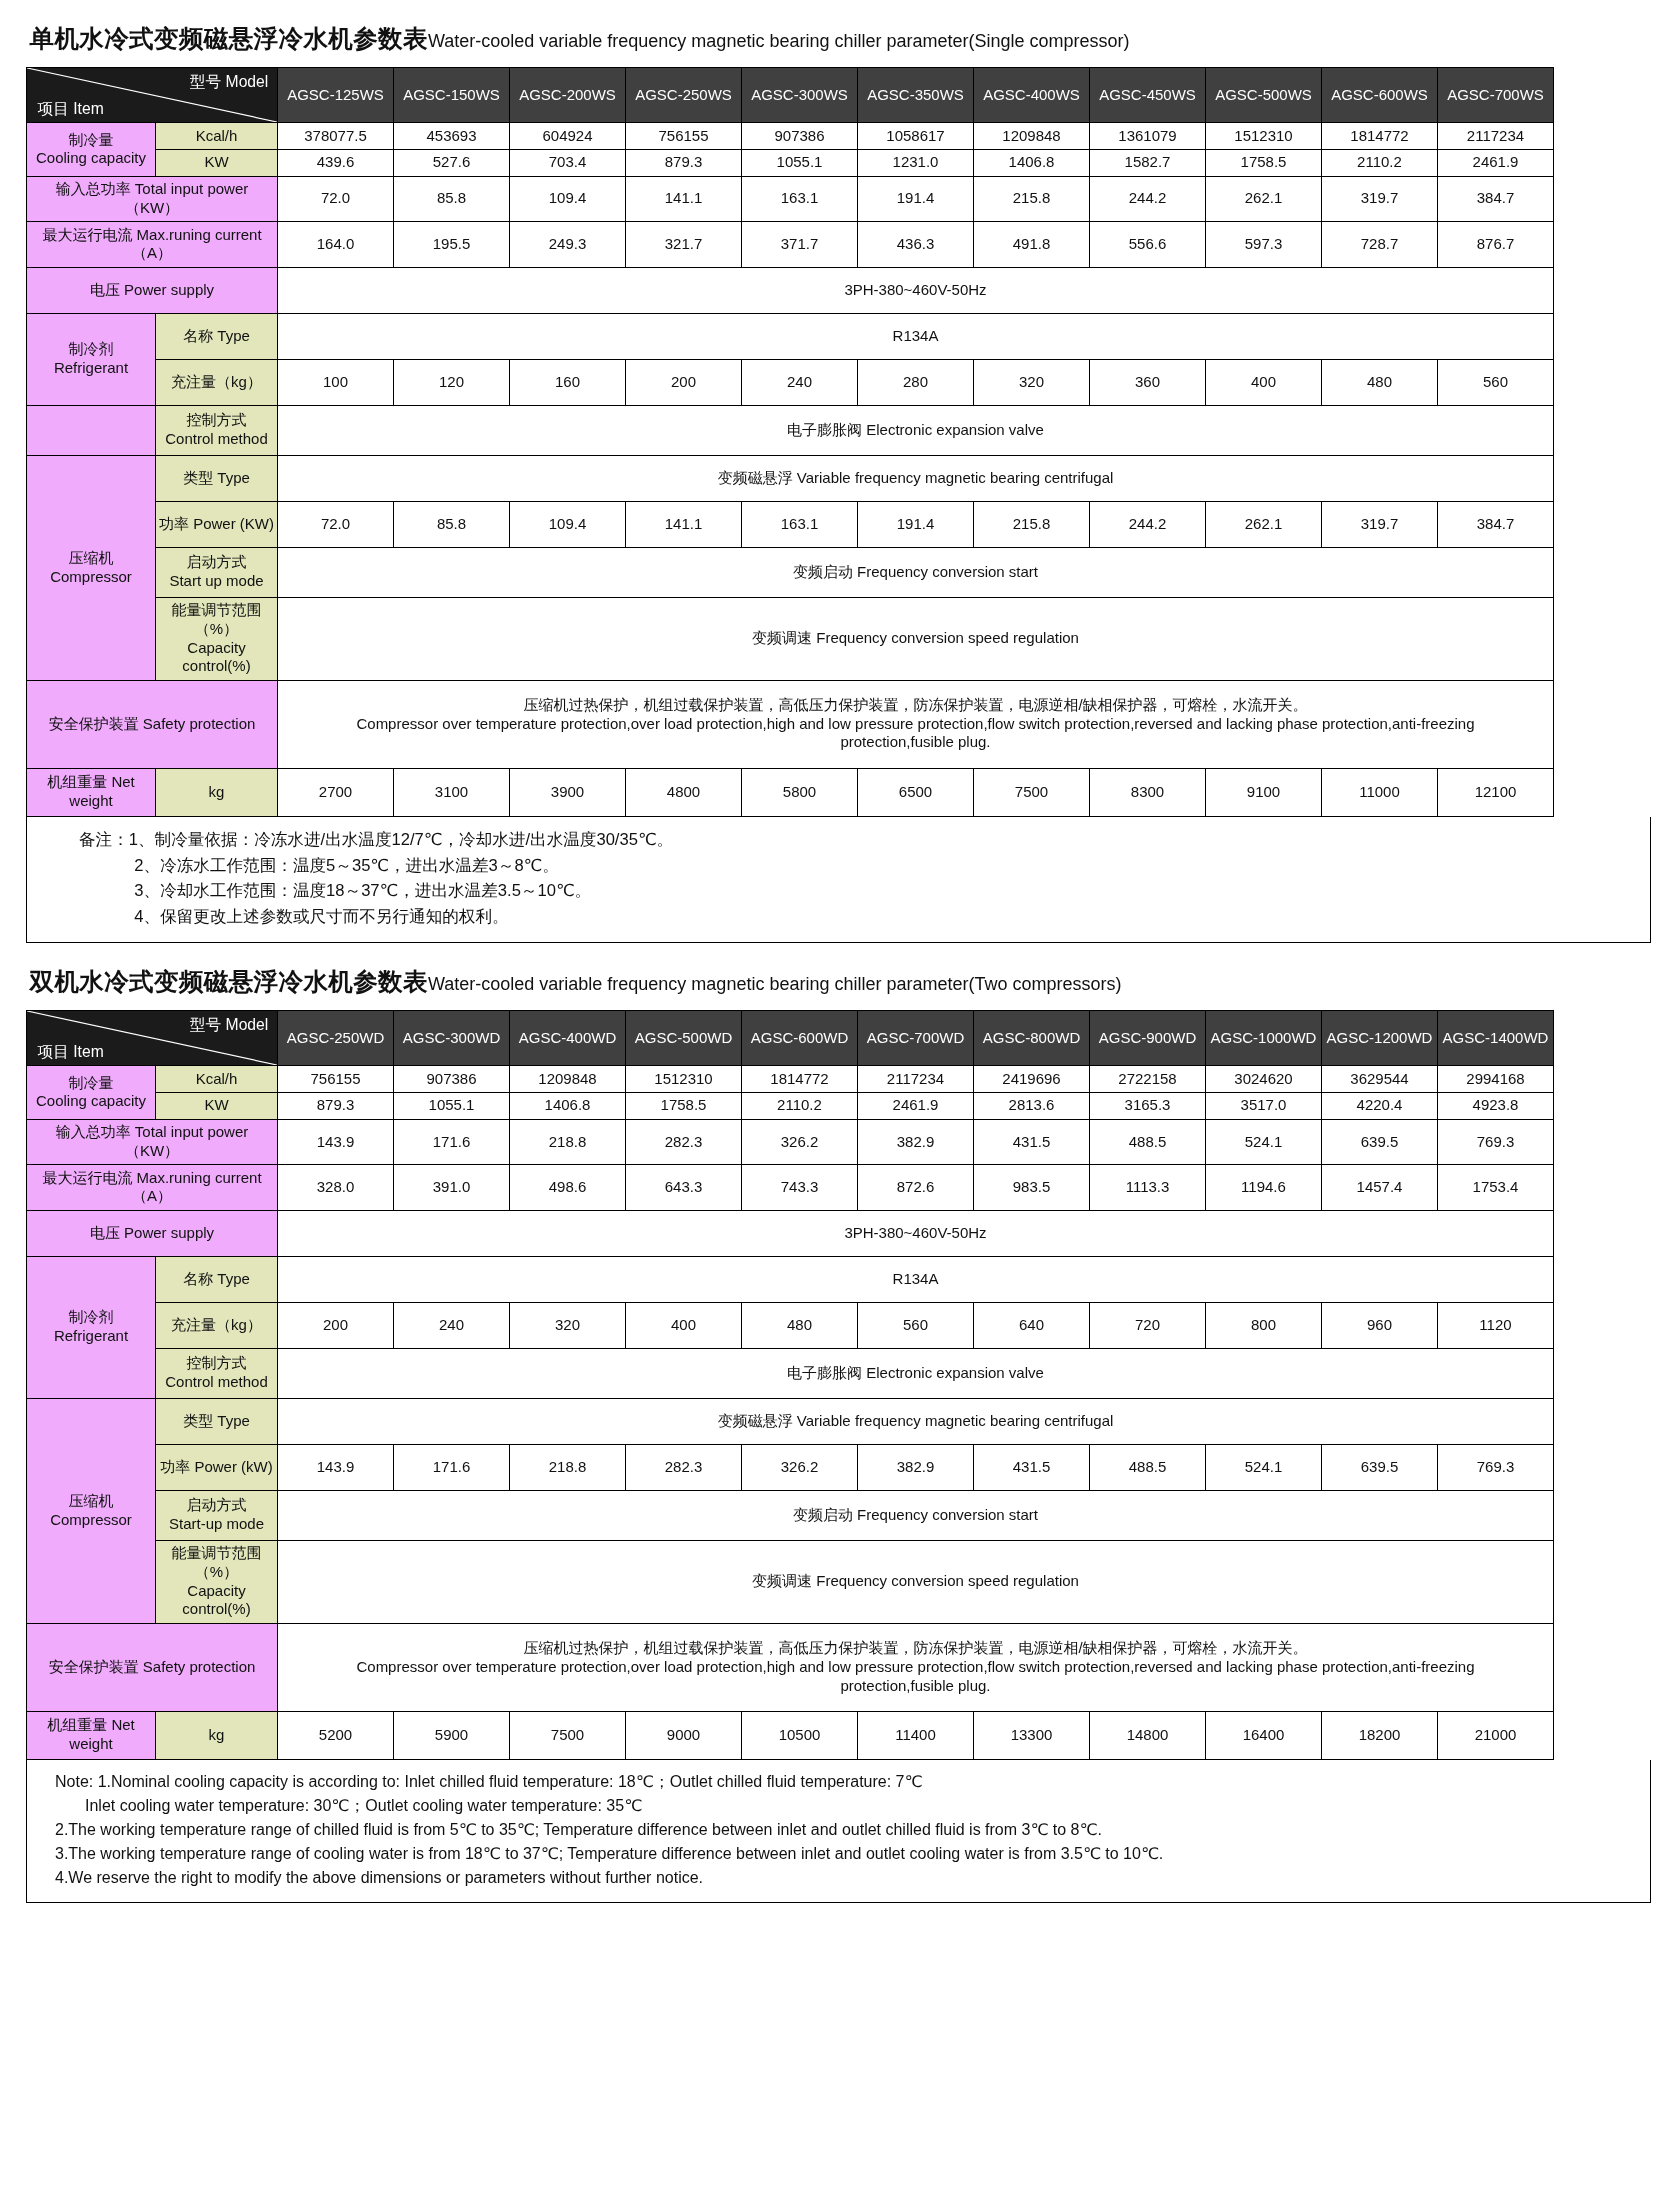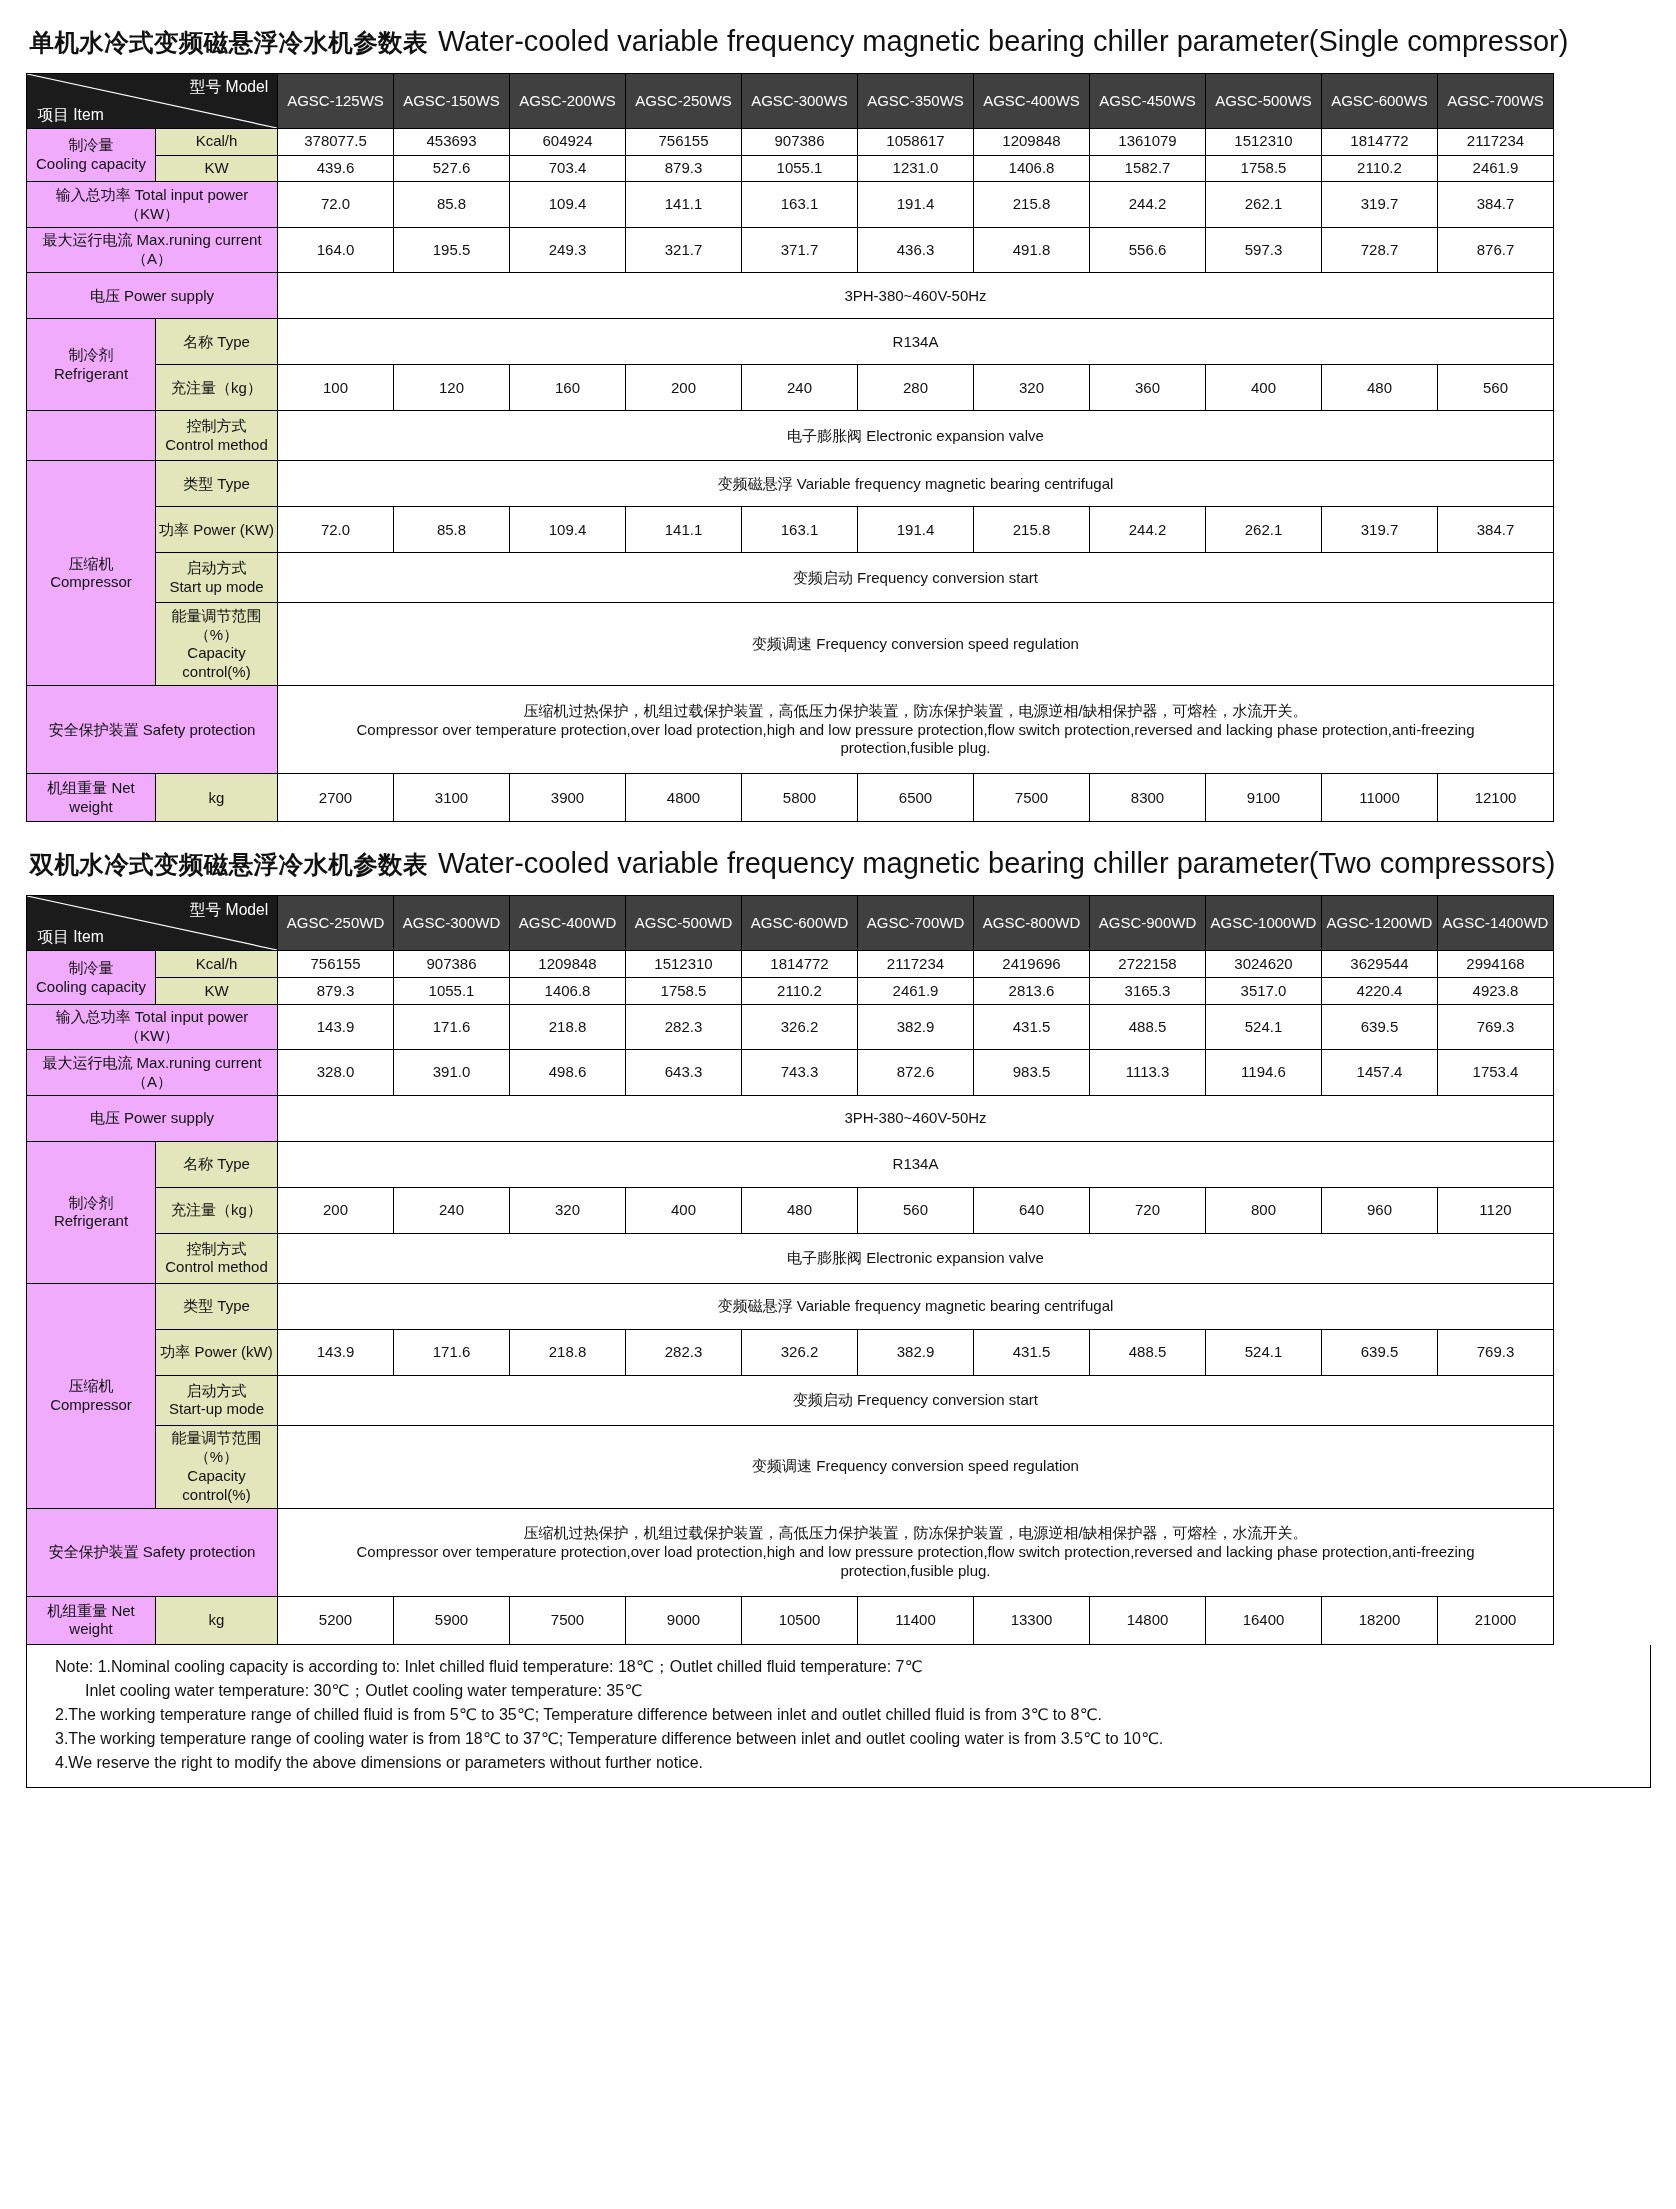--- a/index.html
+++ b/index.html
@@ -28,22 +28,22 @@
     margin: 0 0 12.2px 3.5px;
     white-space: nowrap;
   }
   .sec-title .cn {
     font-weight: bold;
     font-size: 24.5px;
     letter-spacing: 0.4px;
   }
   .sec-title .en {
     font-weight: normal;
-    font-size: 29px;
-    margin-left: 10px;
+    font-size: 18px;
+    margin-left: 0;
   }
 
   table.spec {
     border-collapse: collapse;
     width: 1484px;
     table-layout: fixed;
     border: 1.7px solid #000;
     margin-top: 6px;
   }
   table.spec td, table.spec th {
@@ -329,20 +329,26 @@
           <td class="val">6500</td>
           <td class="val">7500</td>
           <td class="val">8300</td>
           <td class="val">9100</td>
           <td class="val">11000</td>
           <td class="val">12100</td>
         </tr>
       </tbody>
     </table>
 
+    <div class="notes">
+      <div class="line">备注：1、制冷量依据：冷冻水进/出水温度12/7℃，冷却水进/出水温度30/35℃。</div>
+      <div class="line">            2、冷冻水工作范围：温度5～35℃，进出水温差3～8℃。</div>
+      <div class="line">            3、冷却水工作范围：温度18～37℃，进出水温差3.5～10℃。</div>
+      <div class="line">            4、保留更改上述参数或尺寸而不另行通知的权利。</div>
+    </div>
   </div>
 
   <div class="section">
     <div class="sec-title">
       <span class="cn">双机水冷式变频磁悬浮冷水机参数表</span><span class="en">Water-cooled variable frequency magnetic bearing chiller parameter(Two compressors)</span>
     </div>
 
     <table class="spec">
       <colgroup>
         <col style="width:129px">

